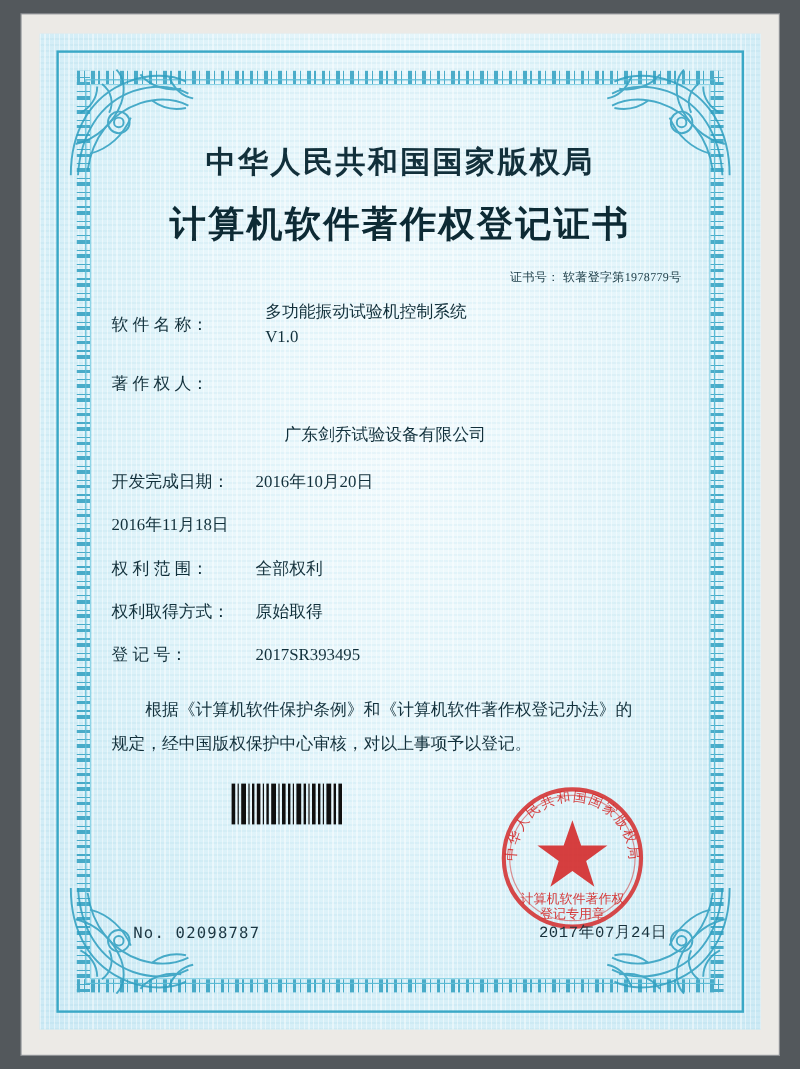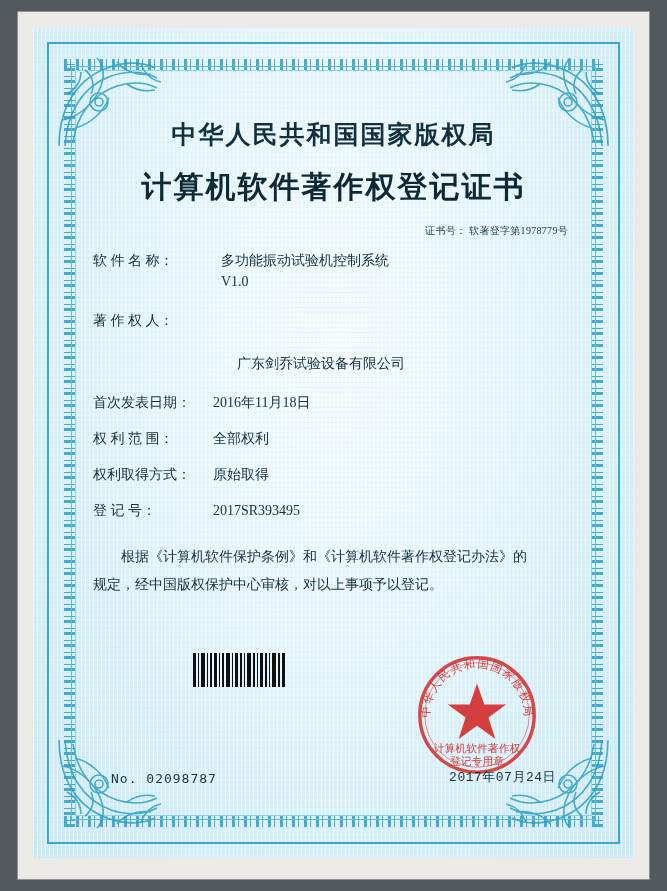--- a/index.html
+++ b/index.html
@@ -125,21 +125,21 @@
     color: #12303b;
     margin-bottom: 18px;
     line-height: 1.5;
   }
   .row .label {
     width: 120px;
     flex: 0 0 120px;
     white-space: nowrap;
   }
   .row .value { flex: 1; }
-  .row.software .label { width: 120px; flex: 0 0 120px; }
+  .row.software .label { width: 120px; flex: 0 0 120px; margin-top: 11px; }
   .row.software .value { padding-left: 8px; }
   .row.author .value { padding-left: 24px; margin-top: 43px; }
 
   .row-tight { margin-bottom: 15px; }
   .ver { display: block; }
 
   .para {
     margin-top: 22px;
     font-size: 14px;
     line-height: 2;
@@ -282,23 +282,26 @@
             <span>多功能振动试验机控制系统</span>
             <span class="ver">V1.0</span>
           </div>
         </div>
 
         <div class="row author">
           <div class="label">著 作 权 人：</div>
           <div class="value">广东剑乔试验设备有限公司</div>
         </div>
 
-
-        <div class="row row-tight">
-          <div class="label">首次发表日期：</div>
+        <div class="row row-tight">
+          <div class="label">开发完成日期：</div>
+          <div class="value">2016年10月20日</div>
+        </div>
+
+        <div class="row row-tight">
           <div class="value">2016年11月18日</div>
         </div>
 
         <div class="row row-tight">
           <div class="label">权 利 范 围：</div>
           <div class="value">全部权利</div>
         </div>
 
         <div class="row row-tight">
           <div class="label">权利取得方式：</div>

